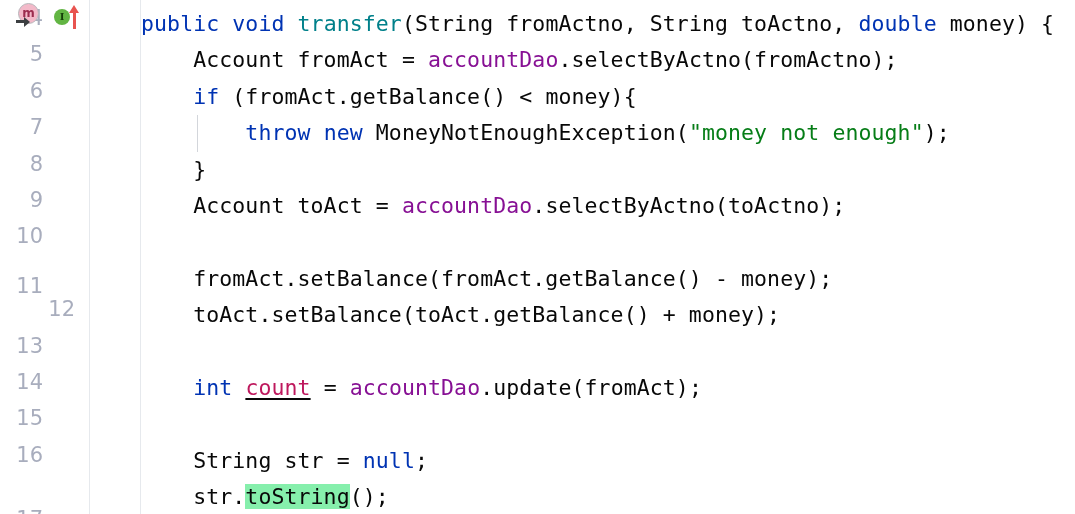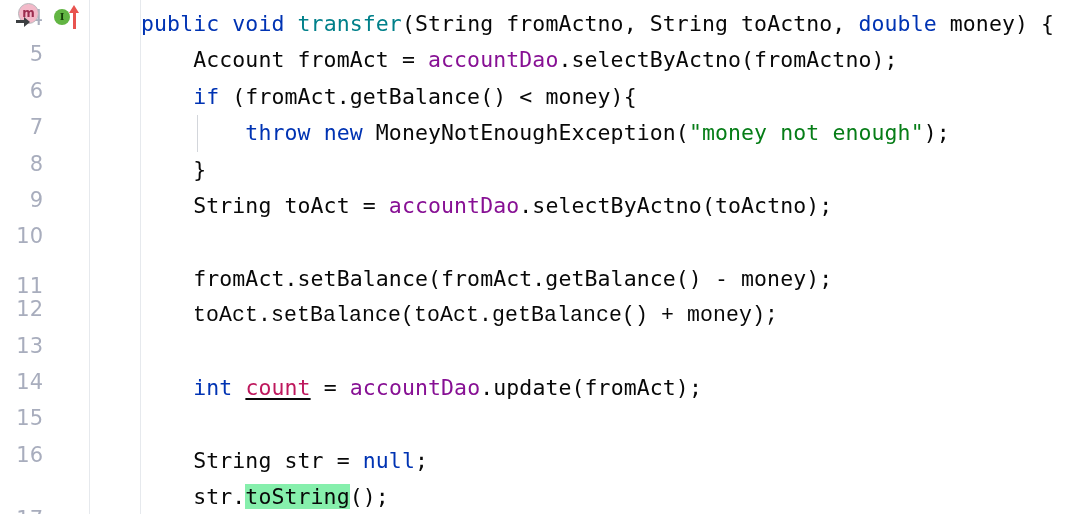--- a/index.html
+++ b/index.html
@@ -247,21 +247,21 @@
       </div>
       <div class="line-row" style="top: 182px;">
         <div class="lineno">9</div>
       </div>
       <div class="line-row" style="top: 218.4px;">
         <div class="lineno">10</div>
       </div>
       <div class="line-row" style="top: 268px;">
         <div class="lineno">11</div>
       </div>
-      <div class="line-row" style="top: 291.2px;">
+      <div class="line-row" style="top: 291.2px; margin-left: 32px;">
         <div class="lineno">12</div>
       </div>
       <div class="line-row" style="top: 327.6px;">
         <div class="lineno">13</div>
       </div>
       <div class="line-row" style="top: 364px;">
         <div class="lineno">14</div>
       </div>
       <div class="line-row" style="top: 400.4px;">
         <div class="lineno">15</div>
@@ -292,24 +292,24 @@
       </div>
     </div>
 
   <div class="code-area">
     <div id="code-rows">
         <div class="code-line" style="top: 0px; left: 0px;"><span class="kw">public</span><span class="plain"> </span><span class="kw">void</span><span class="plain"> </span><span class="fn">transfer</span><span class="plain">(String fromActno, String toActno, </span><span class="kw">double</span><span class="plain"> money) {</span></div>
         <div class="code-line" style="top: 36.4px; left: 0px;"><span class="plain">    Account fromAct = </span><span class="field">accountDao</span><span class="plain">.selectByActno(fromActno);</span></div>
         <div class="code-line" style="top: 72.8px; left: 0px; text-align: right;"><span class="plain">    </span><span class="kw">if</span><span class="plain"> (fromAct.getBalance() &lt; money){</span></div>
         <div class="code-line" style="top: 109.2px; left: 0px;"><span class="plain">        </span><span class="kw">throw</span><span class="plain"> </span><span class="kw">new</span><span class="plain"> MoneyNotEnoughException(</span><span class="str">"money not enough"</span><span class="plain">);</span></div>
         <div class="code-line" style="top: 145.6px; left: 0px;"><span class="plain">    }</span></div>
-        <div class="code-line" style="top: 182px; left: 0px;"><span class="plain">    String toAct = </span><span class="field">accountDao</span><span class="plain">.selectByActno(toActno);</span></div>
+        <div class="code-line" style="top: 182px; left: 0px;"><span class="plain">    Account toAct = </span><span class="field">accountDao</span><span class="plain">.selectByActno(toActno);</span></div>
         <div class="code-line" style="top: 218.4px; left: 0px;"></div>
         <div class="code-line" style="top: 254.8px; left: 0px;"><span class="plain">    fromAct.setBalance(fromAct.getBalance() - money);</span></div>
-        <div class="code-line" style="top: 291.2px; left: 0px; font-family: Liberation Mono, monospace;"><span class="plain">    toAct.setBalance(toAct.getBalance() + money);</span></div>
+        <div class="code-line" style="top: 291.2px; left: 0px;"><span class="plain">    toAct.setBalance(toAct.getBalance() + money);</span></div>
         <div class="code-line" style="top: 327.6px; left: 0px;"></div>
         <div class="code-line" style="top: 364px; left: 0px;"><span class="plain">    </span><span class="kw">int</span><span class="plain"> </span><span class="unused">count</span><span class="plain"> = </span><span class="field">accountDao</span><span class="plain">.update(fromAct);</span></div>
         <div class="code-line" style="top: 400.4px; left: 0px;"></div>
         <div class="code-line" style="top: 436.8px; left: 0px;"><span class="plain">    String str = </span><span class="kw">null</span><span class="plain">;</span></div>
         <div class="code-line" style="top: 473.2px; left: 0px;"><span class="plain">    str.</span><span class="hl-warn">toString</span><span class="plain">();</span></div>
       </div>
     <div class="indent-guide" style="left:56px; top:109px; bottom:auto; height:37px;"></div>
   </div>
 
 </div>

